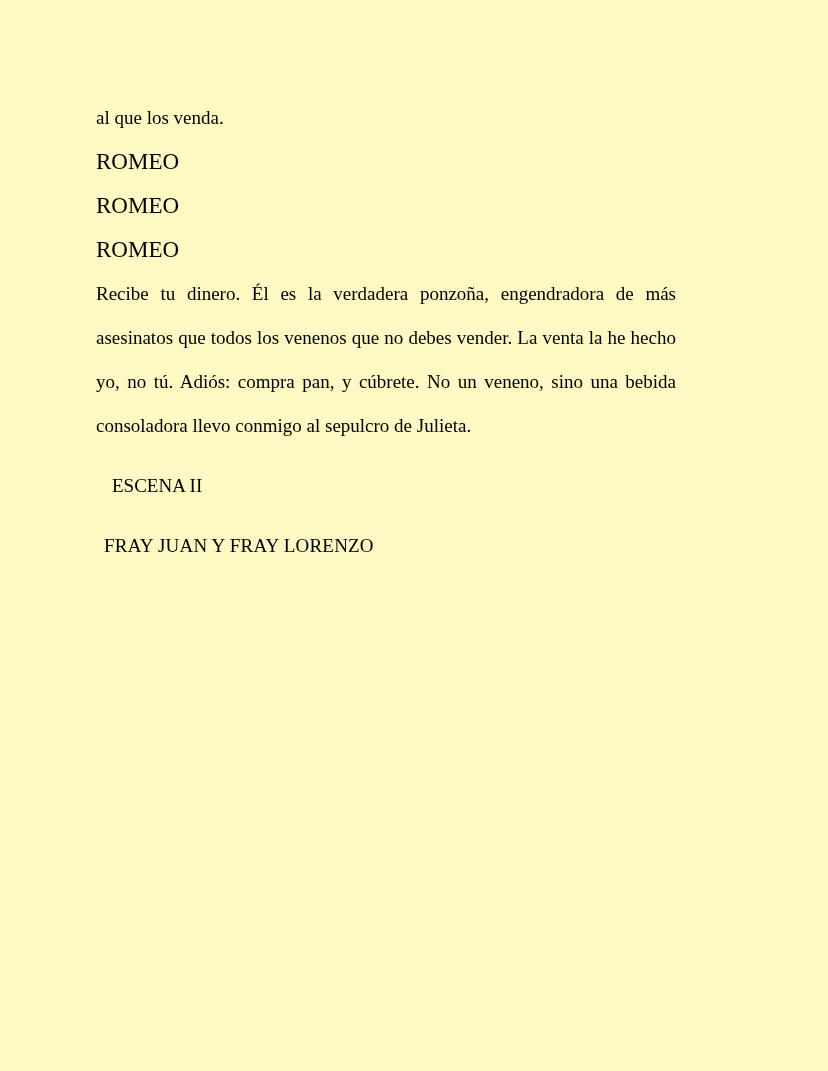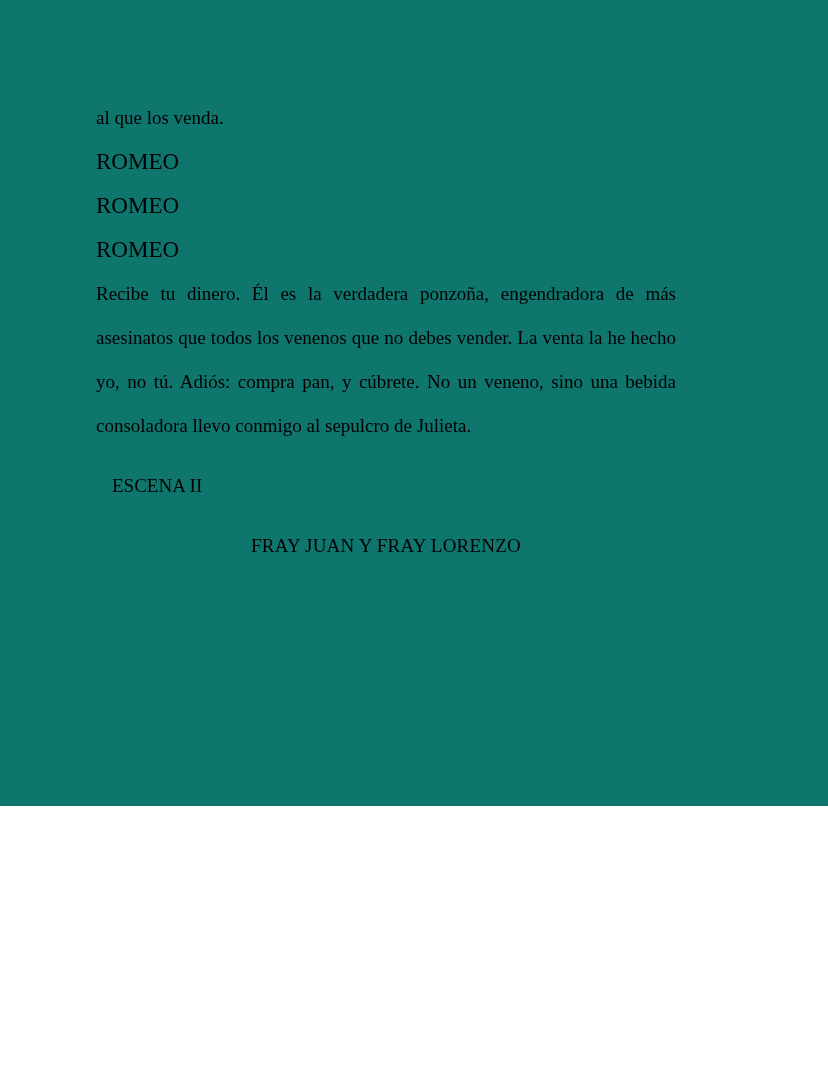--- a/index.html
+++ b/index.html
@@ -9,22 +9,22 @@
   }
   body {
     width: 828px;
     height: 1071px;
     font-family: "Liberation Serif", "DejaVu Serif", serif;
     color: #000000;
   }
   .page {
     position: relative;
     width: 828px;
-    height: 806px;
-    background: #0f766e;
+    height: 1071px;
+    background: #fef9c3;
     box-sizing: border-box;
     padding: 96px 88px 40px 96px;
   }
   .doc-body {
     width: 580px;
   }
   .para {
     font-size: 19px;
     line-height: 44px;
     text-align: justify;
@@ -49,21 +49,21 @@
   .scene-heading {
     font-size: 19px;
     line-height: 44px;
     margin: 16px;
     text-align: left;
   }
   .cast {
     font-size: 19px;
     line-height: 44px;
     margin: 8px;
-    text-align: center;
+    text-align: left;
     letter-spacing: 0.2px;
   }
 </style>
 </head>
 <body>
 
 <div class="page">
   <div class="doc-body">
 
     <p class="plain">al que los venda.</p>

